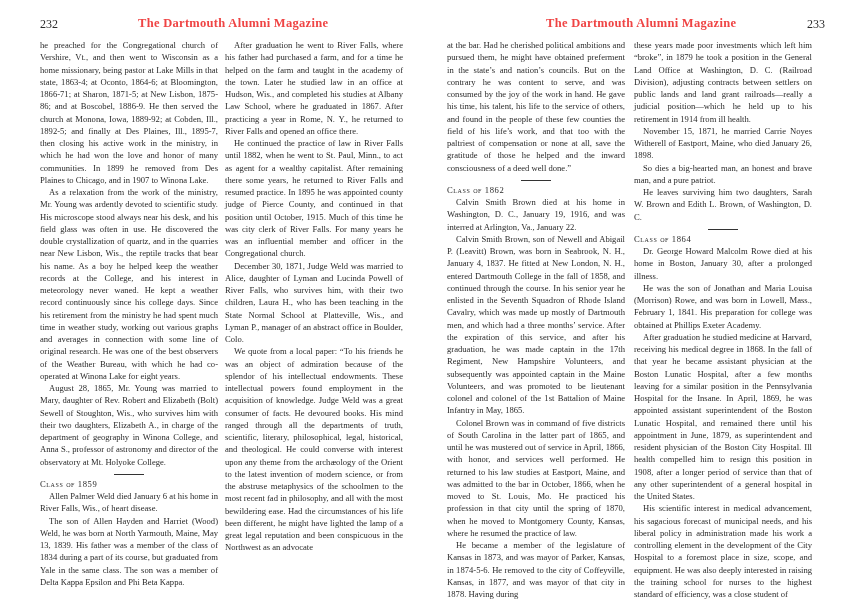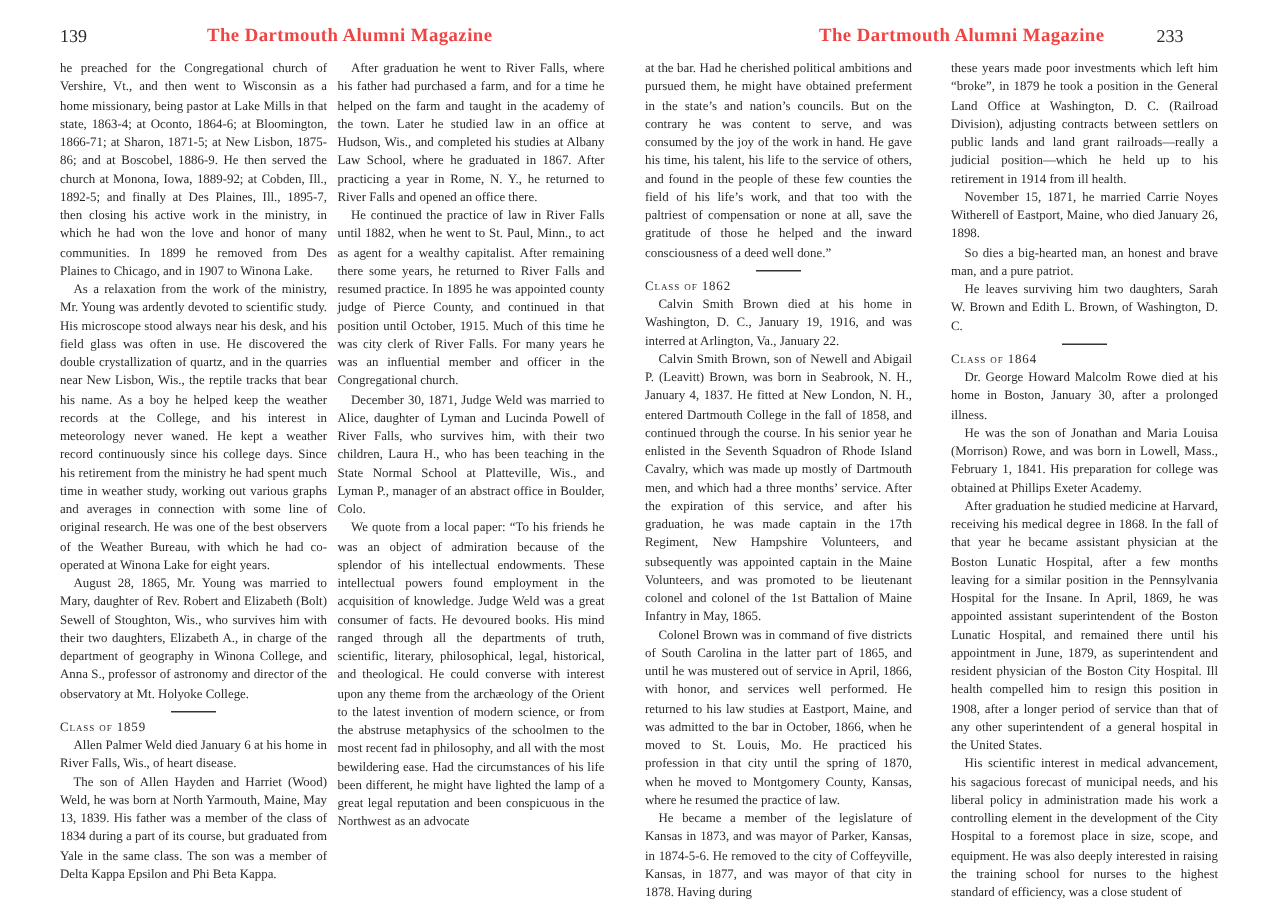--- a/index.html
+++ b/index.html
@@ -14,21 +14,21 @@
          text-align:justify; hyphens:manual;font-family:Liberation Serif, serif; }
   .col p { margin:0; text-indent:9px; }
   .col p.noindent { text-indent:0; }
   .rule { width:30px; height:0; border-top:1.2px solid #333; margin:6px auto 3px auto; }
   .class-head { font-variant:small-caps; font-size:8.6px; letter-spacing:0.6px; margin:0 0 1px 0; text-indent:0 !important; }
 </style>
 </head>
 <body>
 
 <div class="page" id="left-page">
-  <div class="page-num" style="left:40px;">139</div>
+  <div class="page-num" style="left:40px;">232</div>
   <div class="running-head" style="left:138px;">The Dartmouth Alumni Magazine</div>
 
   <div class="col" style="left:40px;">
     <p class="noindent">he preached for the Congregational church of Vershire, Vt., and then went to Wisconsin as a home missionary, being pastor at Lake Mills in that state, 1863-4; at Oconto, 1864-6; at Bloomington, 1866-71; at Sharon, 1871-5; at New Lisbon, 1875-86; and at Boscobel, 1886-9. He then served the church at Monona, Iowa, 1889-92; at Cobden, Ill., 1892-5; and finally at Des Plaines, Ill., 1895-7, then closing his active work in the ministry, in which he had won the love and honor of many communities. In 1899 he removed from Des Plaines to Chicago, and in 1907 to Winona Lake.</p>
     <p>As a relaxation from the work of the ministry, Mr. Young was ardently devoted to scientific study. His microscope stood always near his desk, and his field glass was often in use. He discovered the double crystallization of quartz, and in the quarries near New Lisbon, Wis., the reptile tracks that bear his name. As a boy he helped keep the weather records at the College, and his interest in meteorology never waned. He kept a weather record continuously since his college days. Since his retirement from the ministry he had spent much time in weather study, working out various graphs and averages in connection with some line of original research. He was one of the best observers of the Weather Bureau, with which he had co-operated at Winona Lake for eight years.</p>
     <p>August 28, 1865, Mr. Young was married to Mary, daughter of Rev. Robert and Elizabeth (Bolt) Sewell of Stoughton, Wis., who survives him with their two daughters, Elizabeth A., in charge of the department of geography in Winona College, and Anna S., professor of astronomy and director of the observatory at Mt. Holyoke College.</p>
     <div class="rule"></div>
     <p class="class-head">Class of 1859</p>
     <p>Allen Palmer Weld died January 6 at his home in River Falls, Wis., of heart disease.</p>
     <p>The son of Allen Hayden and Harriet (Wood) Weld, he was born at North Yarmouth, Maine, May 13, 1839. His father was a member of the class of 1834 during a part of its course, but graduated from Yale in the same class. The son was a member of Delta Kappa Epsilon and Phi Beta Kappa.</p>
@@ -37,23 +37,23 @@
   <div class="col" style="left:225px;">
     <p>After graduation he went to River Falls, where his father had purchased a farm, and for a time he helped on the farm and taught in the academy of the town. Later he studied law in an office at Hudson, Wis., and completed his studies at Albany Law School, where he graduated in 1867. After practicing a year in Rome, N. Y., he returned to River Falls and opened an office there.</p>
     <p>He continued the practice of law in River Falls until 1882, when he went to St. Paul, Minn., to act as agent for a wealthy capitalist. After remaining there some years, he returned to River Falls and resumed practice. In 1895 he was appointed county judge of Pierce County, and continued in that position until October, 1915. Much of this time he was city clerk of River Falls. For many years he was an influential member and officer in the Congregational church.</p>
     <p>December 30, 1871, Judge Weld was married to Alice, daughter of Lyman and Lucinda Powell of River Falls, who survives him, with their two children, Laura H., who has been teaching in the State Normal School at Platteville, Wis., and Lyman P., manager of an abstract office in Boulder, Colo.</p>
     <p>We quote from a local paper: “To his friends he was an object of admiration because of the splendor of his intellectual endowments. These intellectual powers found employment in the acquisition of knowledge. Judge Weld was a great consumer of facts. He devoured books. His mind ranged through all the departments of truth, scientific, literary, philosophical, legal, historical, and theological. He could converse with interest upon any theme from the archæology of the Orient to the latest invention of modern science, or from the abstruse metaphysics of the schoolmen to the most recent fad in philosophy, and all with the most bewildering ease. Had the circumstances of his life been different, he might have lighted the lamp of a great legal reputation and been conspicuous in the Northwest as an advocate</p>
   </div>
 </div>
 
 <div class="page" id="right-page">
   <div class="running-head" style="left:120px;">The Dartmouth Alumni Magazine</div>
-  <div class="page-num" style="left:345px;">233</div>
+  <div class="page-num" style="left:381px;">233</div>
 
-  <div class="col" style="left:4px;">
+  <div class="col" style="left:21px;">
     <p class="noindent">at the bar. Had he cherished political ambitions and pursued them, he might have obtained preferment in the state’s and nation’s councils. But on the contrary he was content to serve, and was consumed by the joy of the work in hand. He gave his time, his talent, his life to the service of others, and found in the people of these few counties the field of his life’s work, and that too with the paltriest of compensation or none at all, save the gratitude of those he helped and the inward consciousness of a deed well done.”</p>
     <div class="rule"></div>
     <p class="class-head">Class of 1862</p>
     <p>Calvin Smith Brown died at his home in Washington, D. C., January 19, 1916, and was interred at Arlington, Va., January 22.</p>
     <p>Calvin Smith Brown, son of Newell and Abigail P. (Leavitt) Brown, was born in Seabrook, N. H., January 4, 1837. He fitted at New London, N. H., entered Dartmouth College in the fall of 1858, and continued through the course. In his senior year he enlisted in the Seventh Squadron of Rhode Island Cavalry, which was made up mostly of Dartmouth men, and which had a three months’ service. After the expiration of this service, and after his graduation, he was made captain in the 17th Regiment, New Hampshire Volunteers, and subsequently was appointed captain in the Maine Volunteers, and was promoted to be lieutenant colonel and colonel of the 1st Battalion of Maine Infantry in May, 1865.</p>
     <p>Colonel Brown was in command of five districts of South Carolina in the latter part of 1865, and until he was mustered out of service in April, 1866, with honor, and services well performed. He returned to his law studies at Eastport, Maine, and was admitted to the bar in October, 1866, when he moved to St. Louis, Mo. He practiced his profession in that city until the spring of 1870, when he moved to Montgomery County, Kansas, where he resumed the practice of law.</p>
     <p>He became a member of the legislature of Kansas in 1873, and was mayor of Parker, Kansas, in 1874-5-6. He removed to the city of Coffeyville, Kansas, in 1877, and was mayor of that city in 1878. Having during</p>
   </div>
 
   <div class="col" style="left:208px;">

